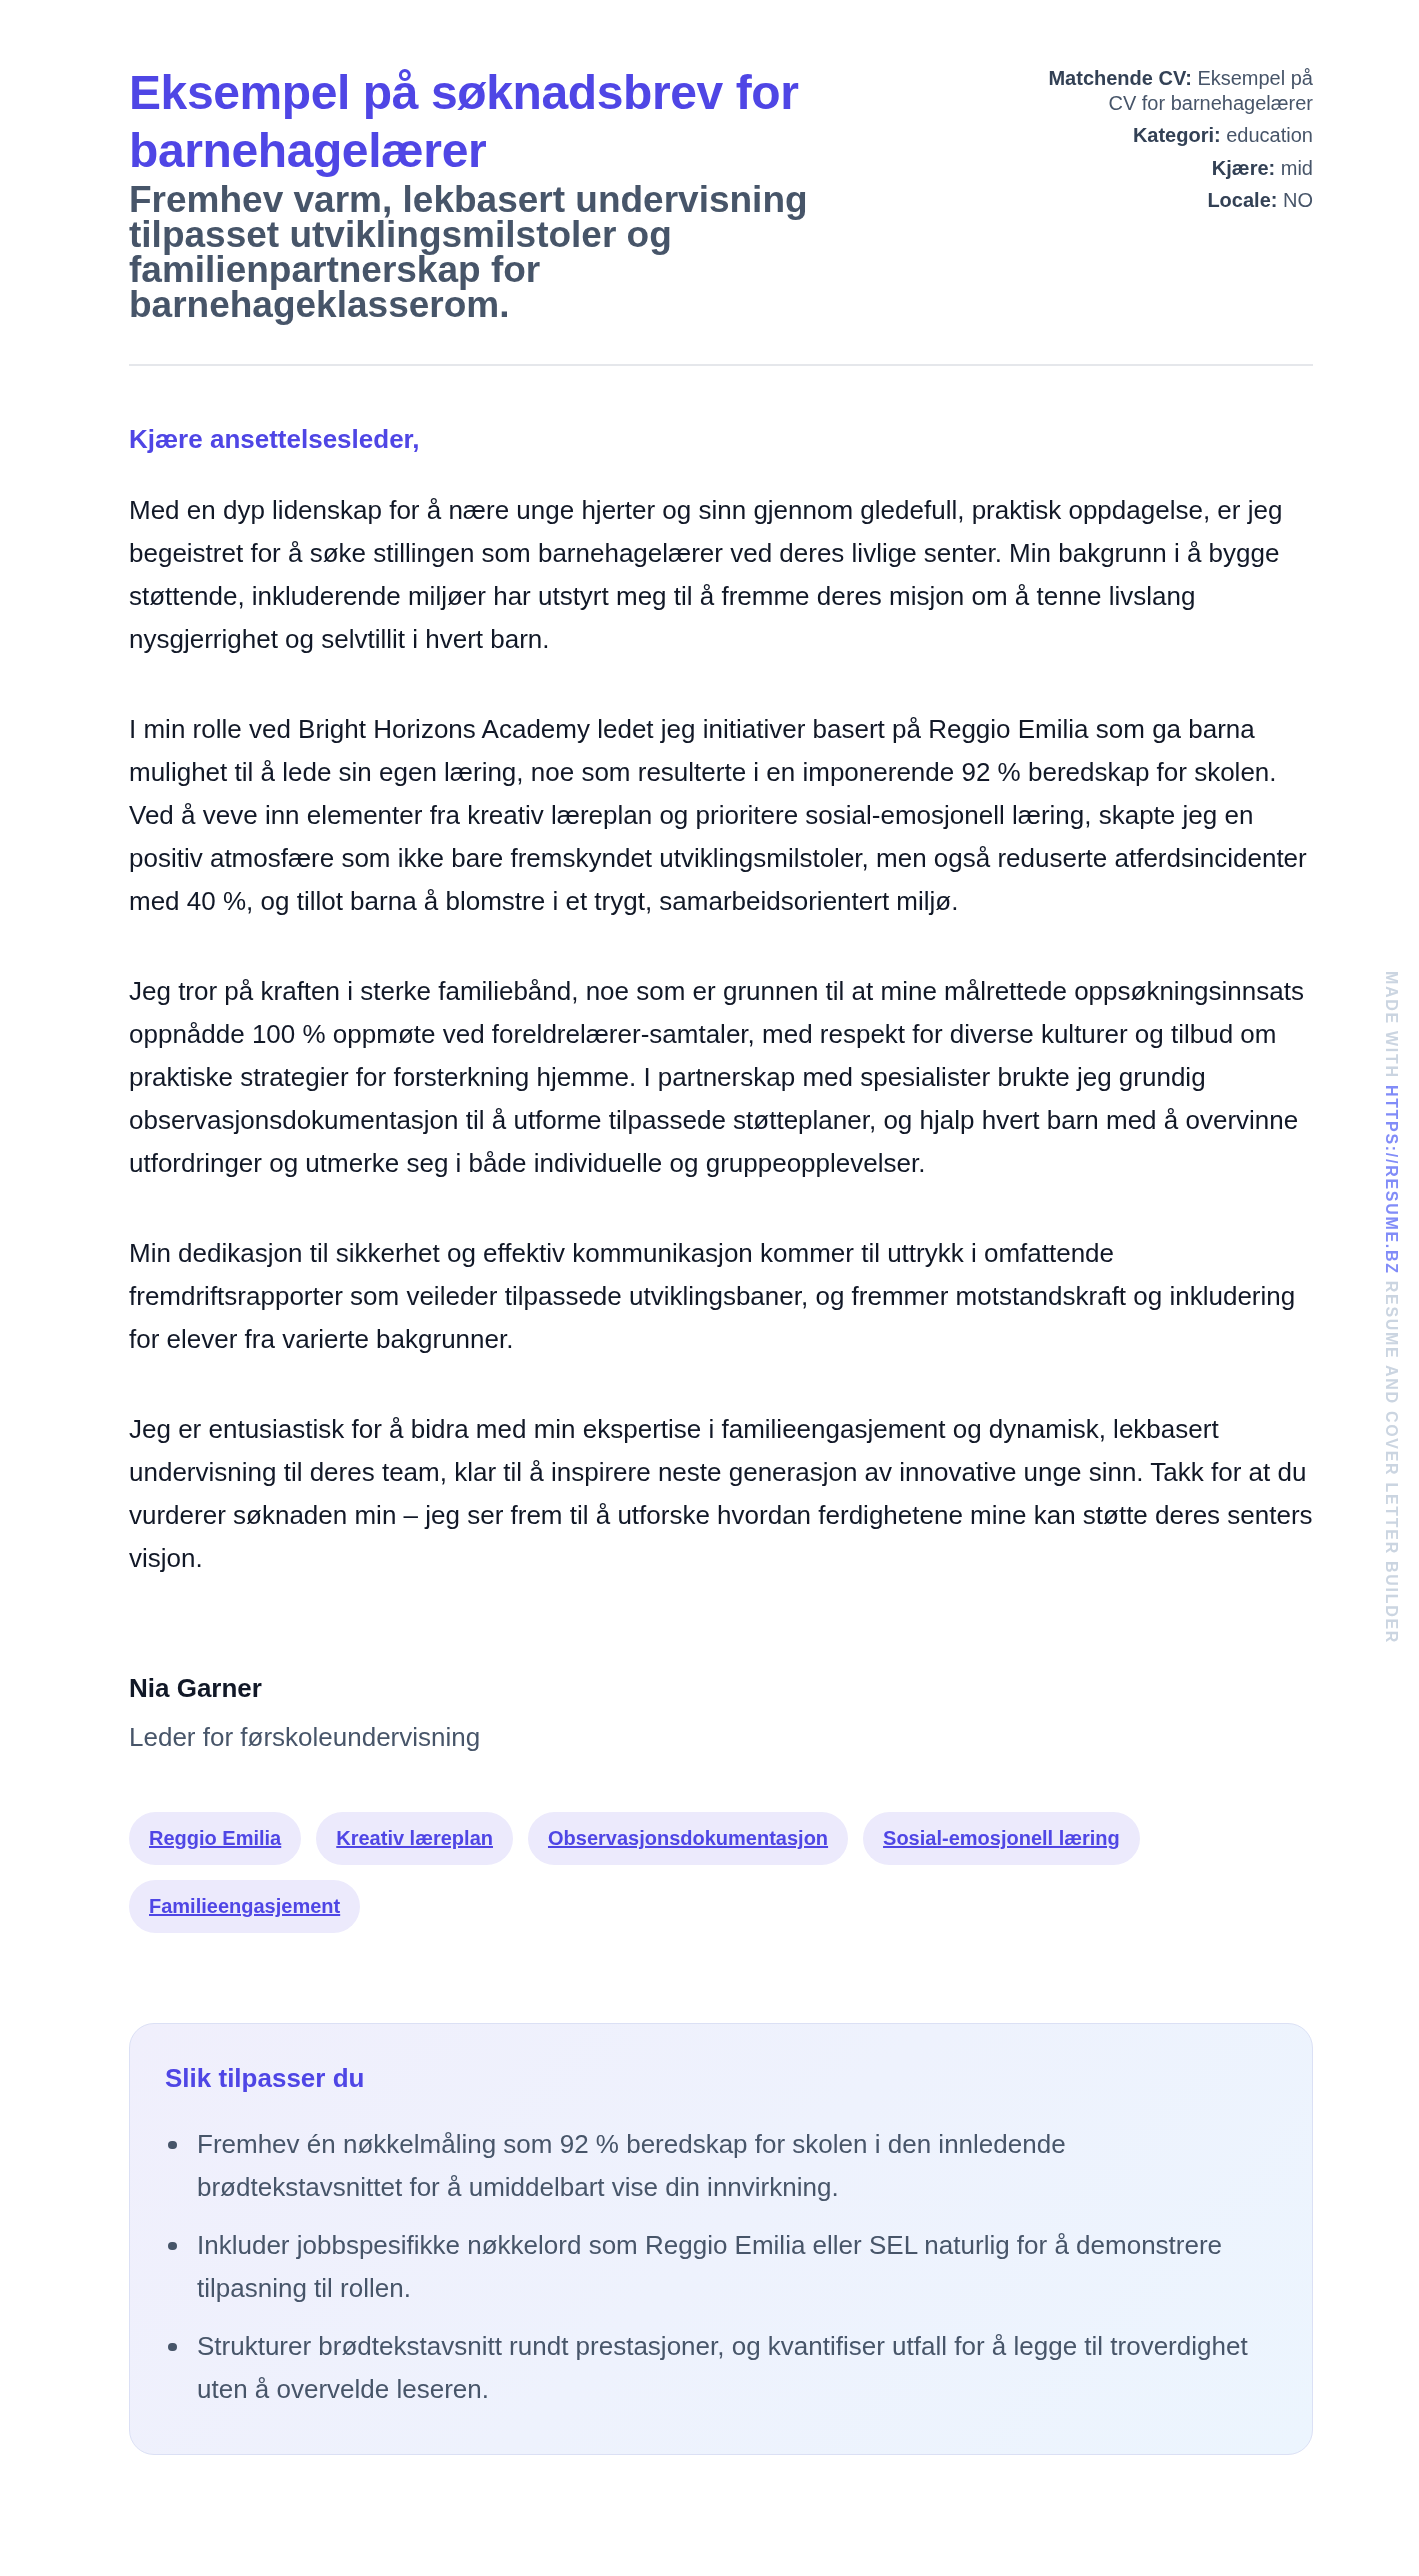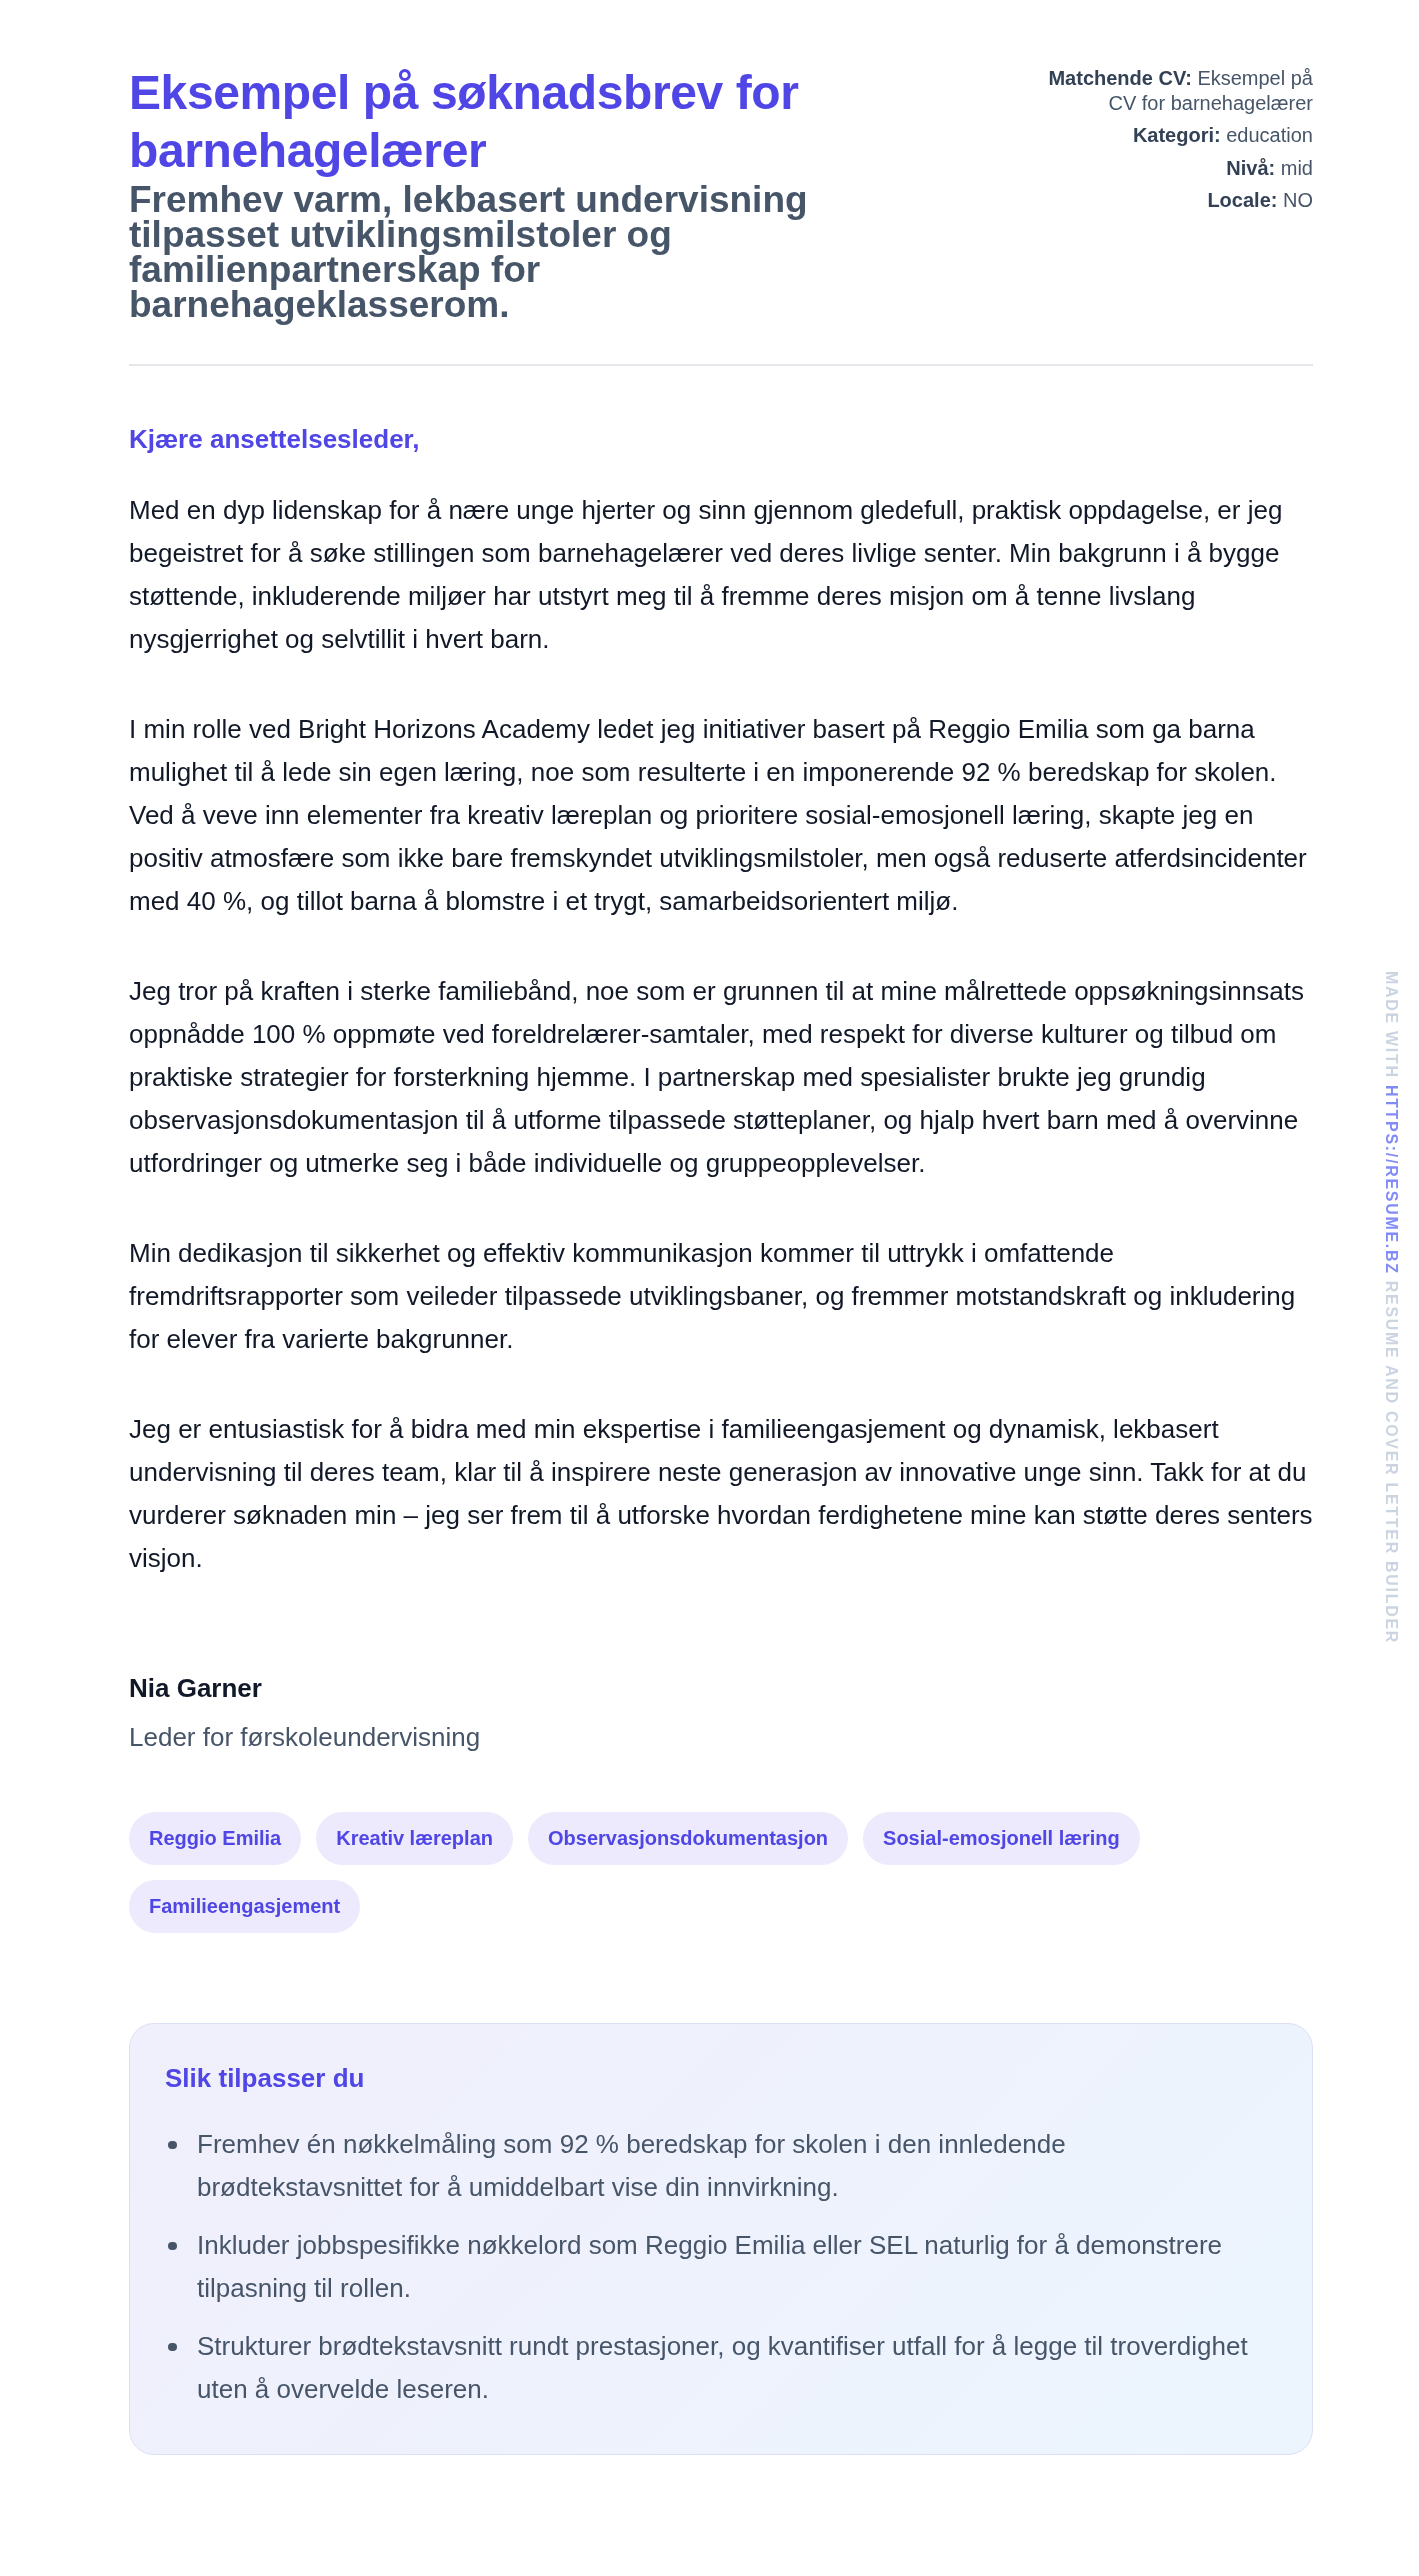--- a/index.html
+++ b/index.html
@@ -88,20 +88,21 @@
   .tag {
     background: #eceafc;
     color: #4f46e5;
     font-size: 20px;
     font-weight: 700;
     height: 53px;
     line-height: 53px;
     padding: 0 20px;
     border-radius: 27px;
     white-space: nowrap;
+    text-decoration: underline;
   }
 
   .tips {
     margin-top: 90px;
     border: 1.7px solid #dbe0f5;
     border-radius: 25px;
     background: linear-gradient(135deg, #f0effc 0%, #ecf5fe 100%);
     padding: 38px 35px 43px 35px;
   }
   .tips-title {
@@ -168,21 +169,21 @@
     <div class="meta">
       <div class="meta-row">
         <b>Matchende CV:</b>
         <span>Eksempel på CV for barnehagelærer</span>
       </div>
       <div class="meta-row">
         <b>Kategori:</b>
         <span>education</span>
       </div>
       <div class="meta-row">
-        <b>Nivå:</b>
+        <b>Kjære:</b>
         <span>mid</span>
       </div>
       <div class="meta-row">
         <b>Locale:</b>
         <span>NO</span>
       </div>
     </div>
   </header>
 
   <section>

